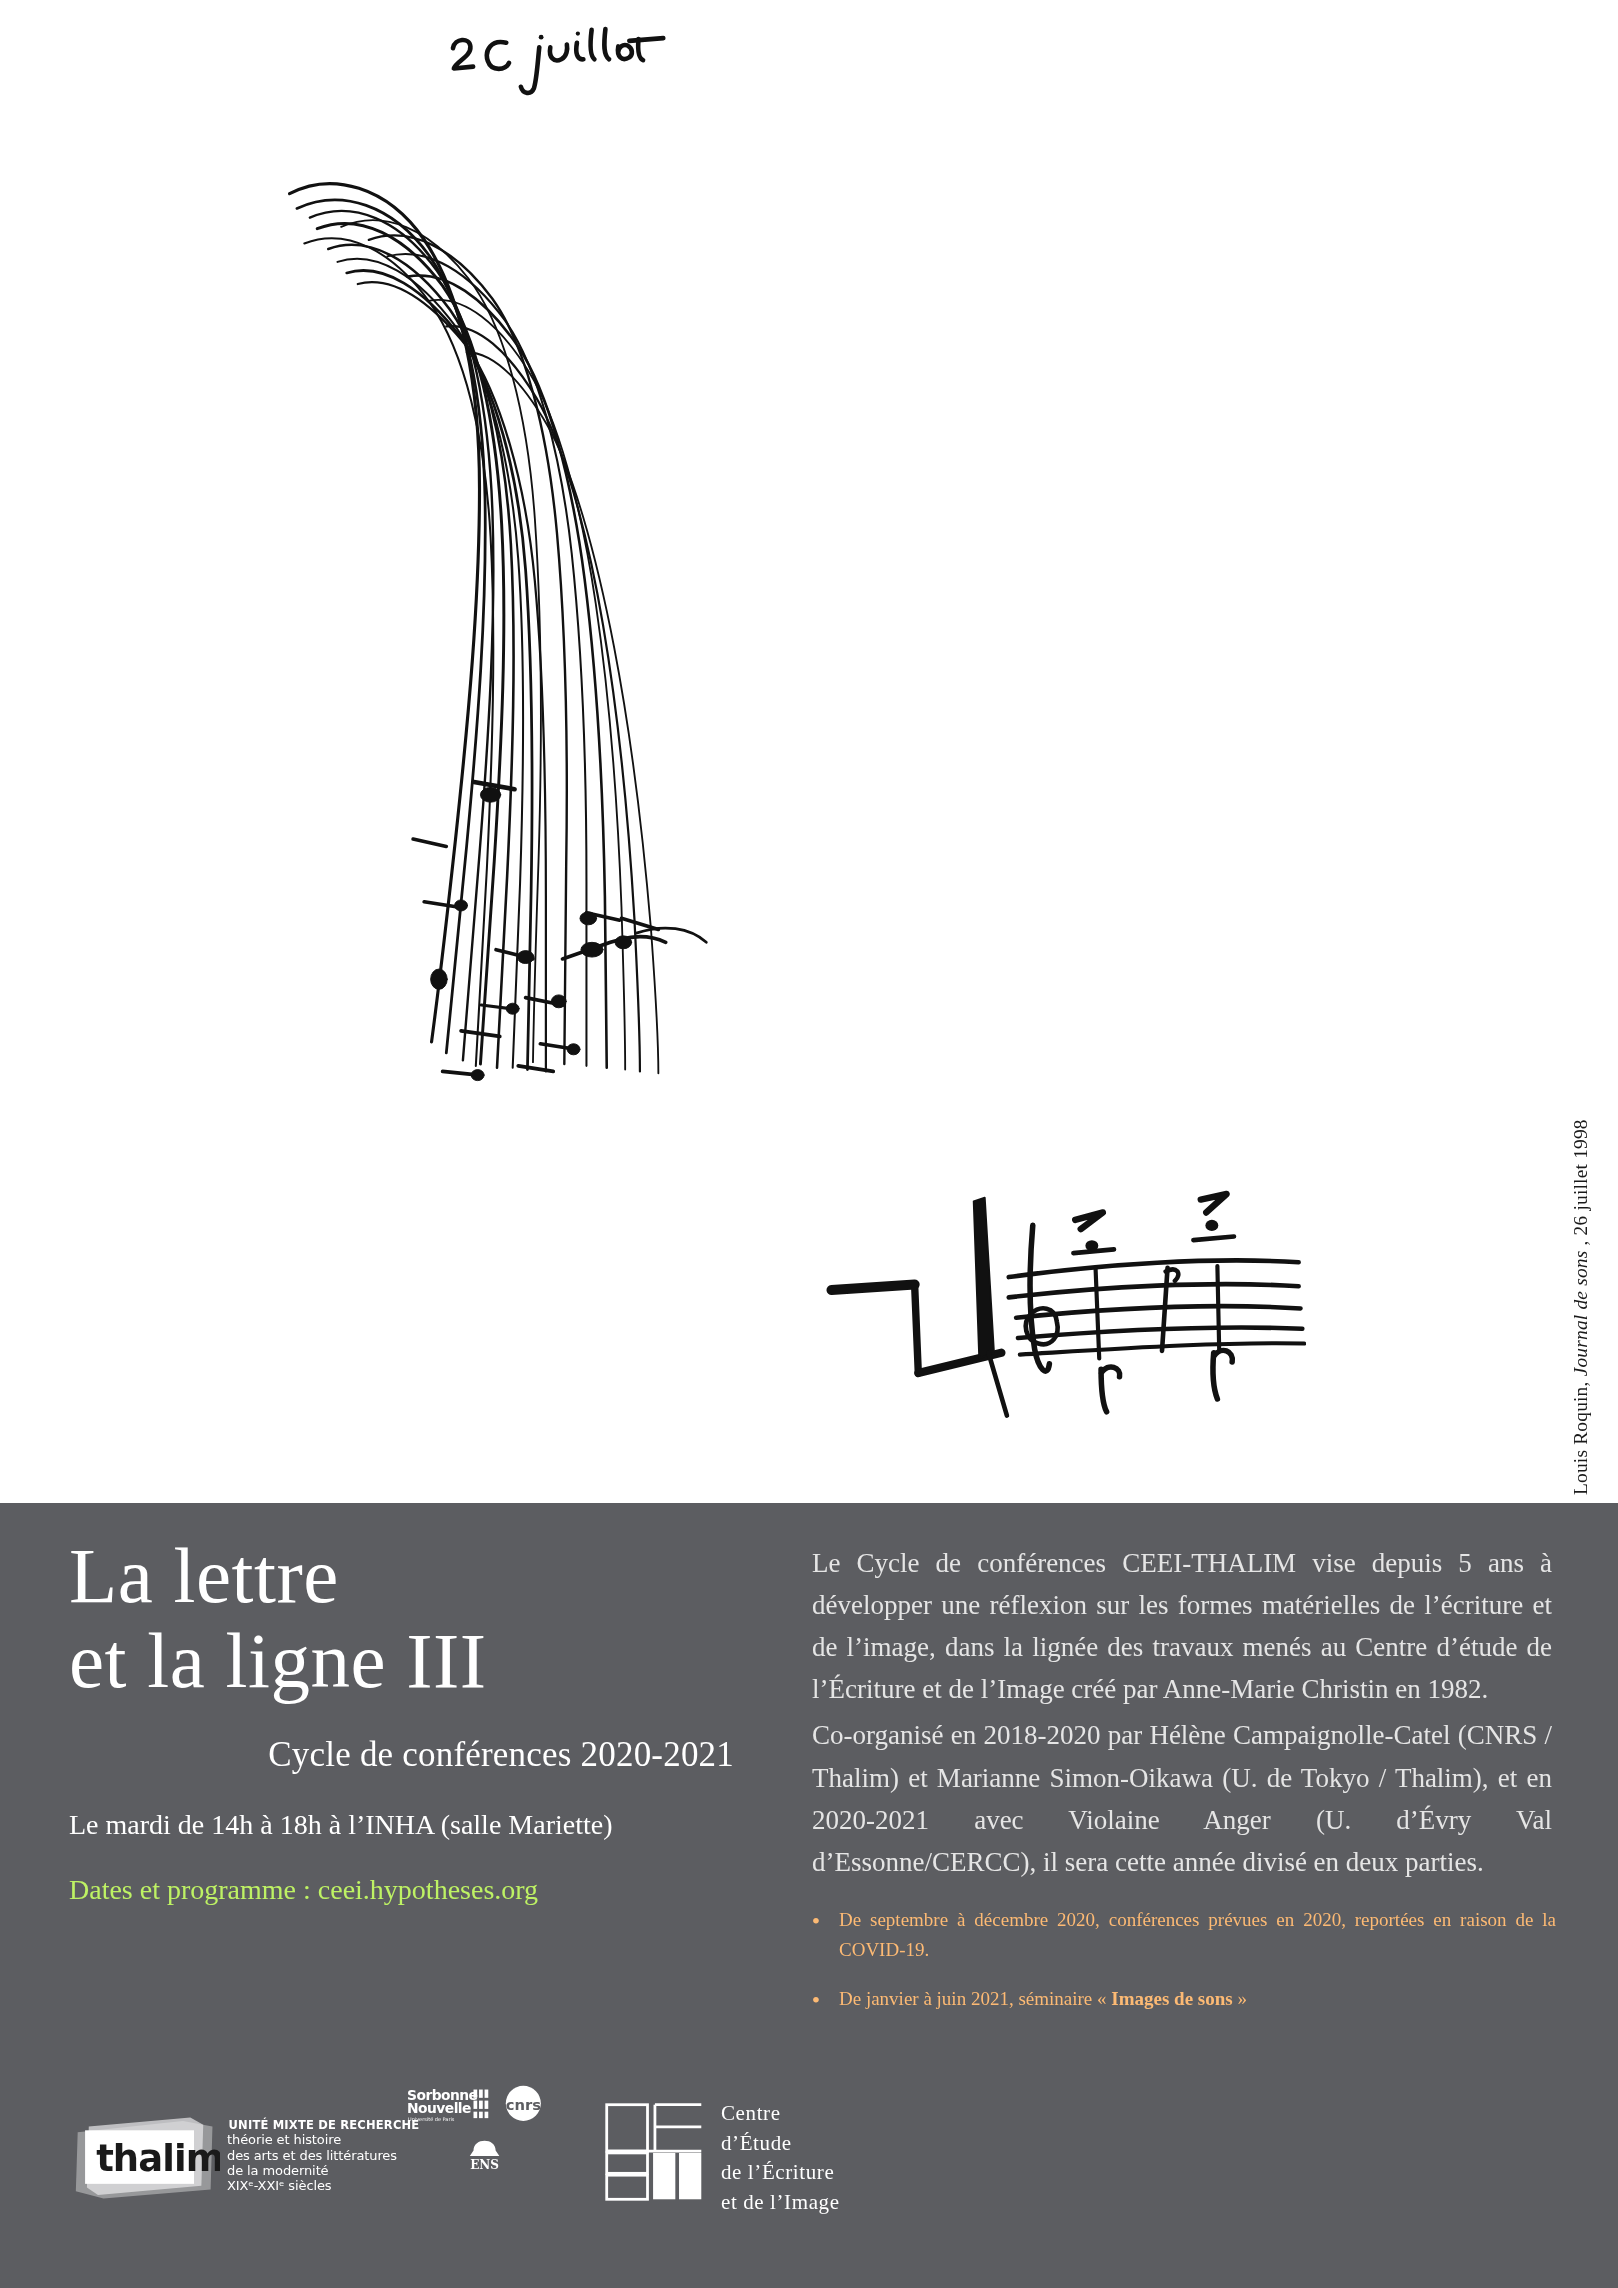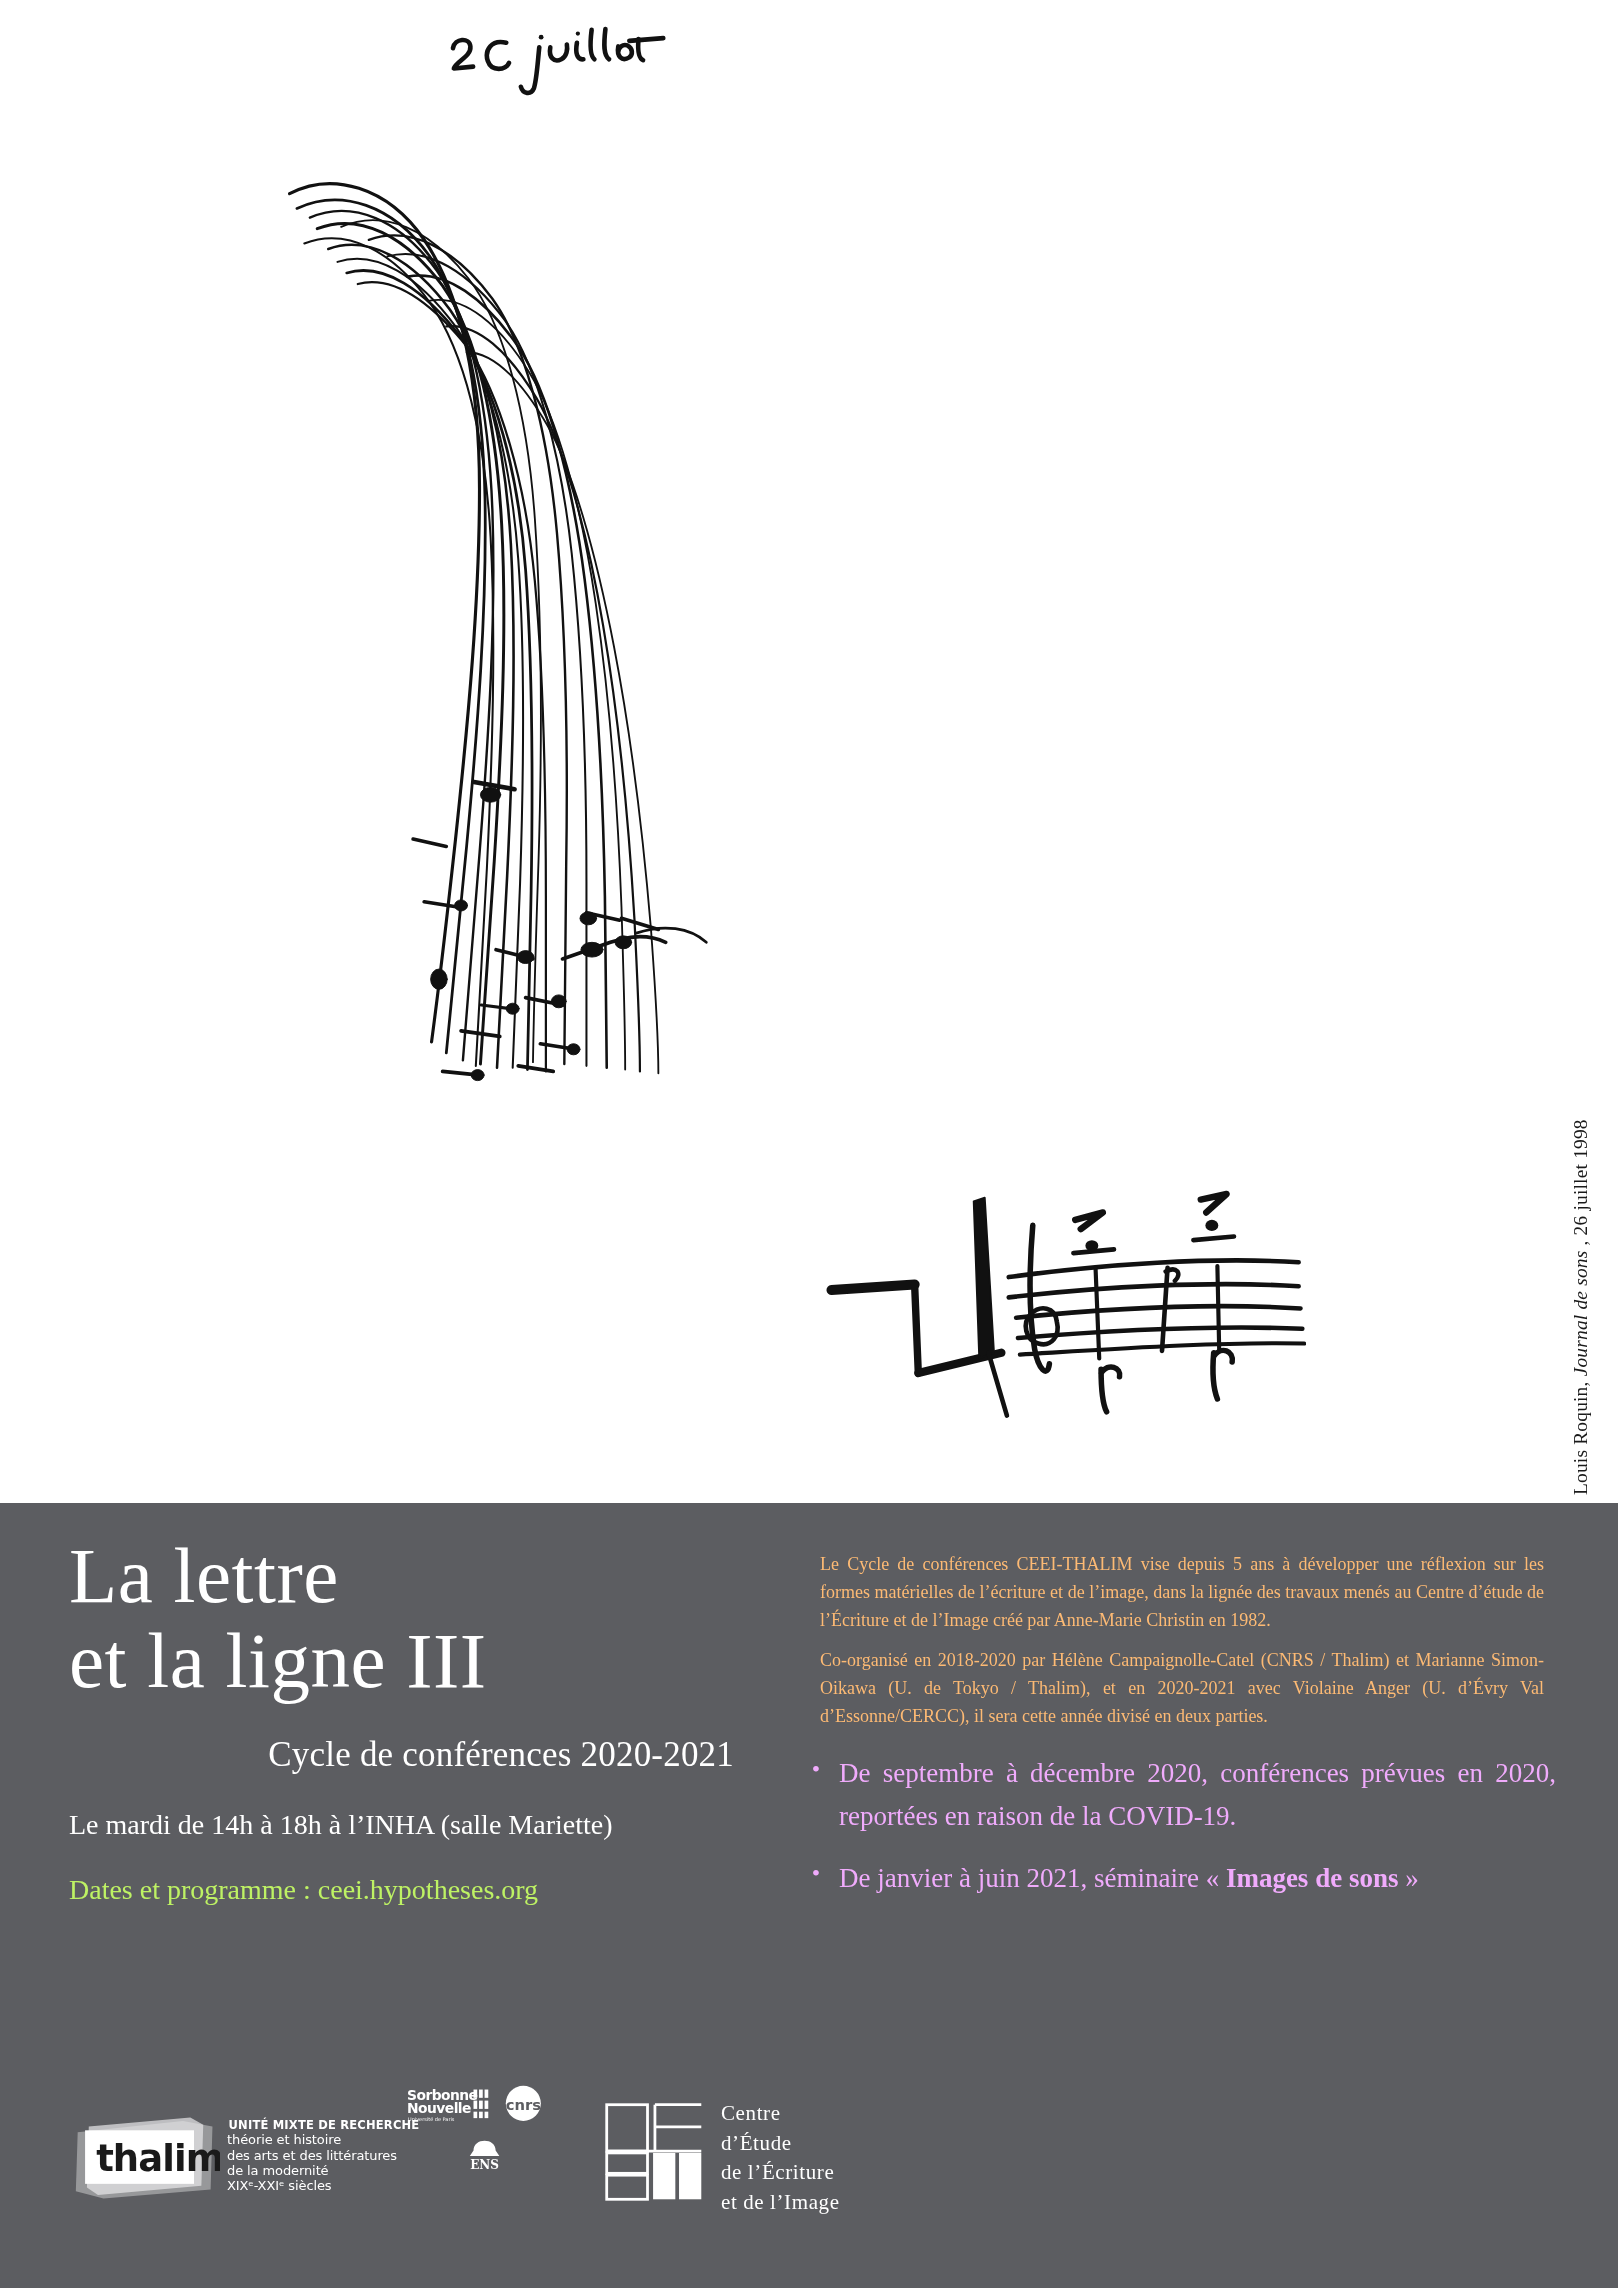--- a/index.html
+++ b/index.html
@@ -198,42 +198,42 @@
 
   
   .col-right {
     position: absolute;
     left: 808px;
     top: 35px;
     width: 748px;
   }
 
   .desc-para {
-    margin: 12px;
-    font-size: 18px;
+    margin: 4px;
+    font-size: 27px;
     line-height: 1.56;
     text-align: justify;
     text-justify: inter-word;
-    color: #fdba74;
+    color: #e5e5e5;
   }
   .desc-para + .desc-para { margin-top: 0; }
 
   .bullet-list {
     margin: 22px 0 0 0;
     padding: 0;
     list-style: none;
   }
   .bullet-list li {
     position: relative;
     padding-left: 31px;
     margin-bottom: 20px;
-    font-size: 27px;
+    font-size: 19px;
     line-height: 1.56;
     text-align: justify;
-    color: #f0abfc;
+    color: #fdba74;
   }
   .bullet-list li::before {
     content: "\2022";
     position: absolute;
     left: 3.7px;
     top: -1.8px;
     font-size: 24px;
   }
   .bullet-list li .emph {
     font-weight: bold;

